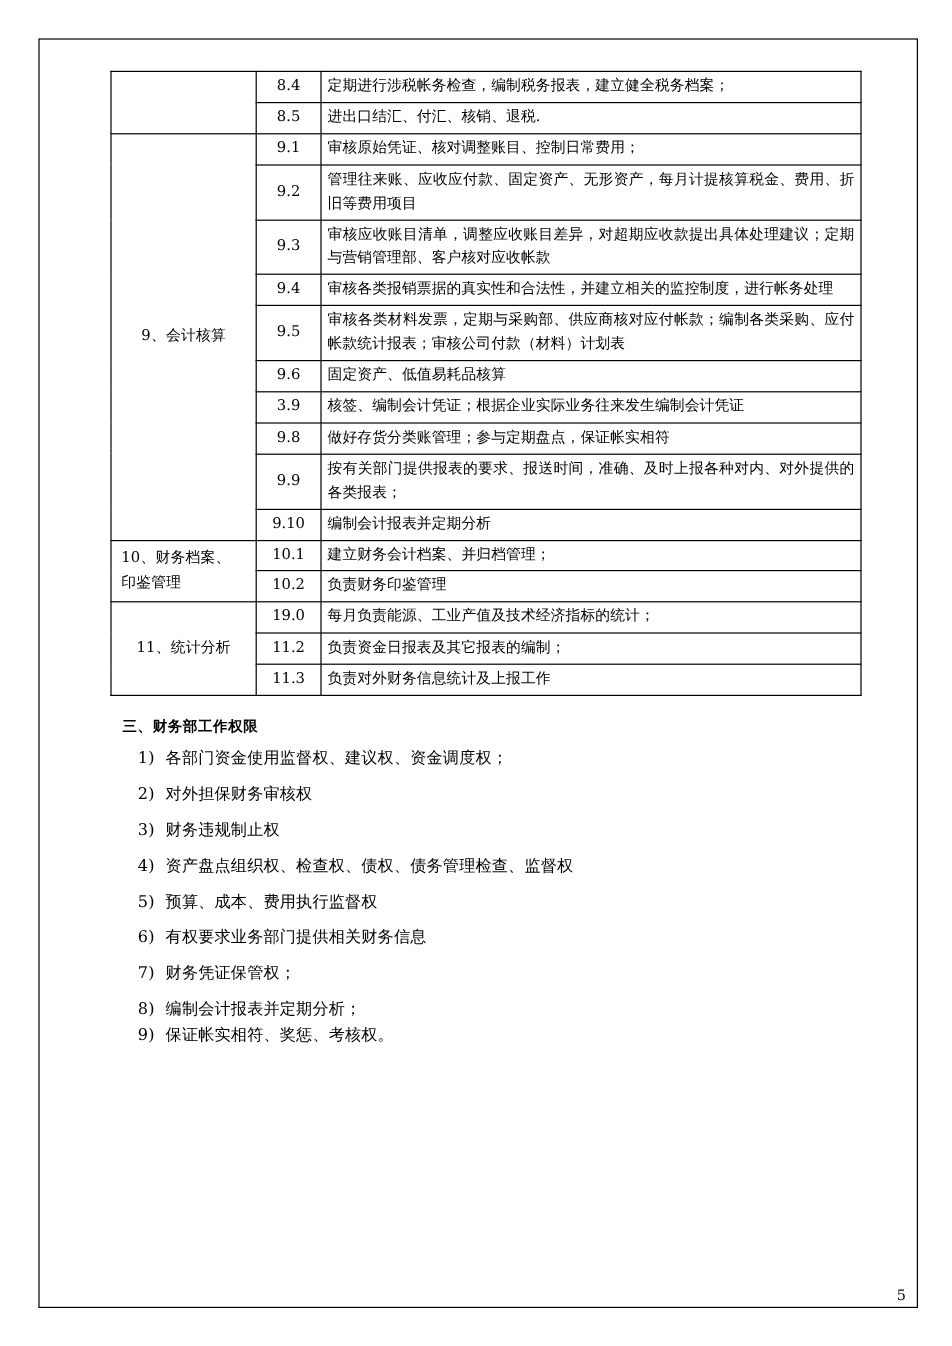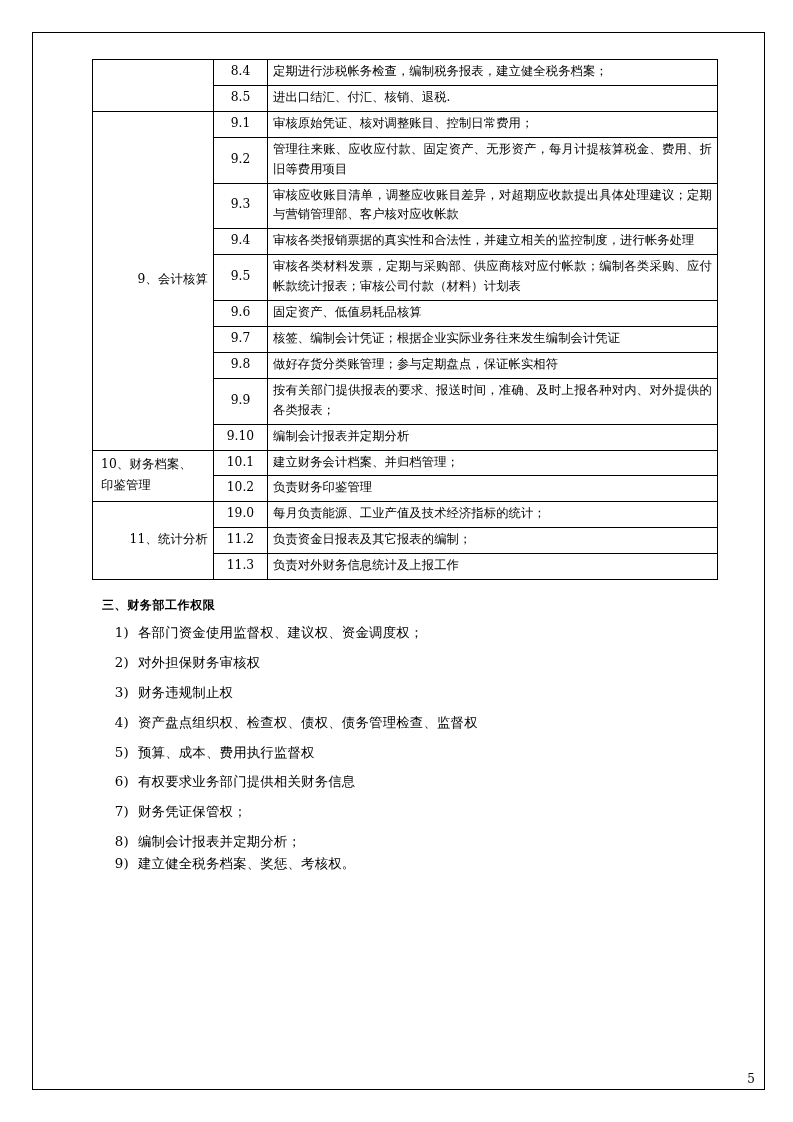--- a/index.html
+++ b/index.html
@@ -44,21 +44,21 @@
     border: 1px solid #000000;
     padding: 2px 5px 3px 5px;
     font-size: 12.3px;
     line-height: 1.62;
     vertical-align: middle;
     font-family: "DejaVu Serif", "Liberation Serif", serif;
     color: #000000;
   }
   td.col-cat {
     width: 110px;
-    text-align: right;
+    text-align: center;
     vertical-align: middle;
     letter-spacing: 0.2px;
   }
   td.col-cat.two-line {
     text-align: left;
     padding-left: 8px;
     line-height: 1.72;
   }
   td.col-num {
     width: 43px;
@@ -163,21 +163,21 @@
       </tr>
       <tr>
         <td class="col-num">9.5</td>
         <td class="col-desc">审核各类材料发票，定期与采购部、供应商核对应付帐款；编制各类采购、应付帐款统计报表；审核公司付款（材料）计划表</td>
       </tr>
       <tr>
         <td class="col-num">9.6</td>
         <td class="col-desc">固定资产、低值易耗品核算</td>
       </tr>
       <tr>
-        <td class="col-num">9.7</td>
+        <td class="col-num">3.9</td>
         <td class="col-desc">核签、编制会计凭证；根据企业实际业务往来发生编制会计凭证</td>
       </tr>
       <tr>
         <td class="col-num">9.8</td>
         <td class="col-desc">做好存货分类账管理；参与定期盘点，保证帐实相符</td>
       </tr>
       <tr>
         <td class="col-num">9.9</td>
         <td class="col-desc">按有关部门提供报表的要求、报送时间，准确、及时上报各种对内、对外提供的各类报表；</td>
       </tr>
@@ -245,19 +245,19 @@
     <li>
       <span class="li-marker">7)</span>
       <span class="li-text">财务凭证保管权；</span>
     </li>
     <li class="tight">
       <span class="li-marker">8)</span>
       <span class="li-text">编制会计报表并定期分析；</span>
     </li>
     <li class="tight">
       <span class="li-marker">9)</span>
-      <span class="li-text">建立健全税务档案、奖惩、考核权。</span>
+      <span class="li-text">保证帐实相符、奖惩、考核权。</span>
     </li>
   </ol>
 
 </div>
 
 <div id="page-number">5</div>
 
 </body></html>

